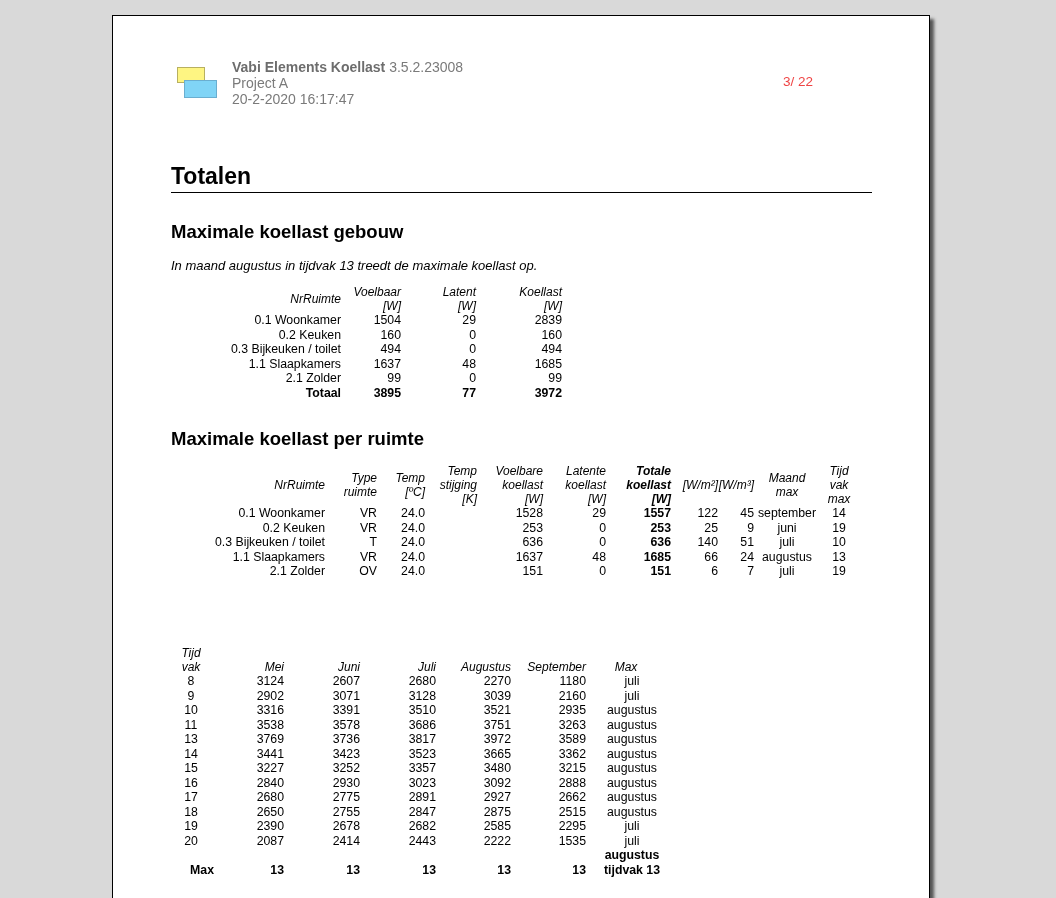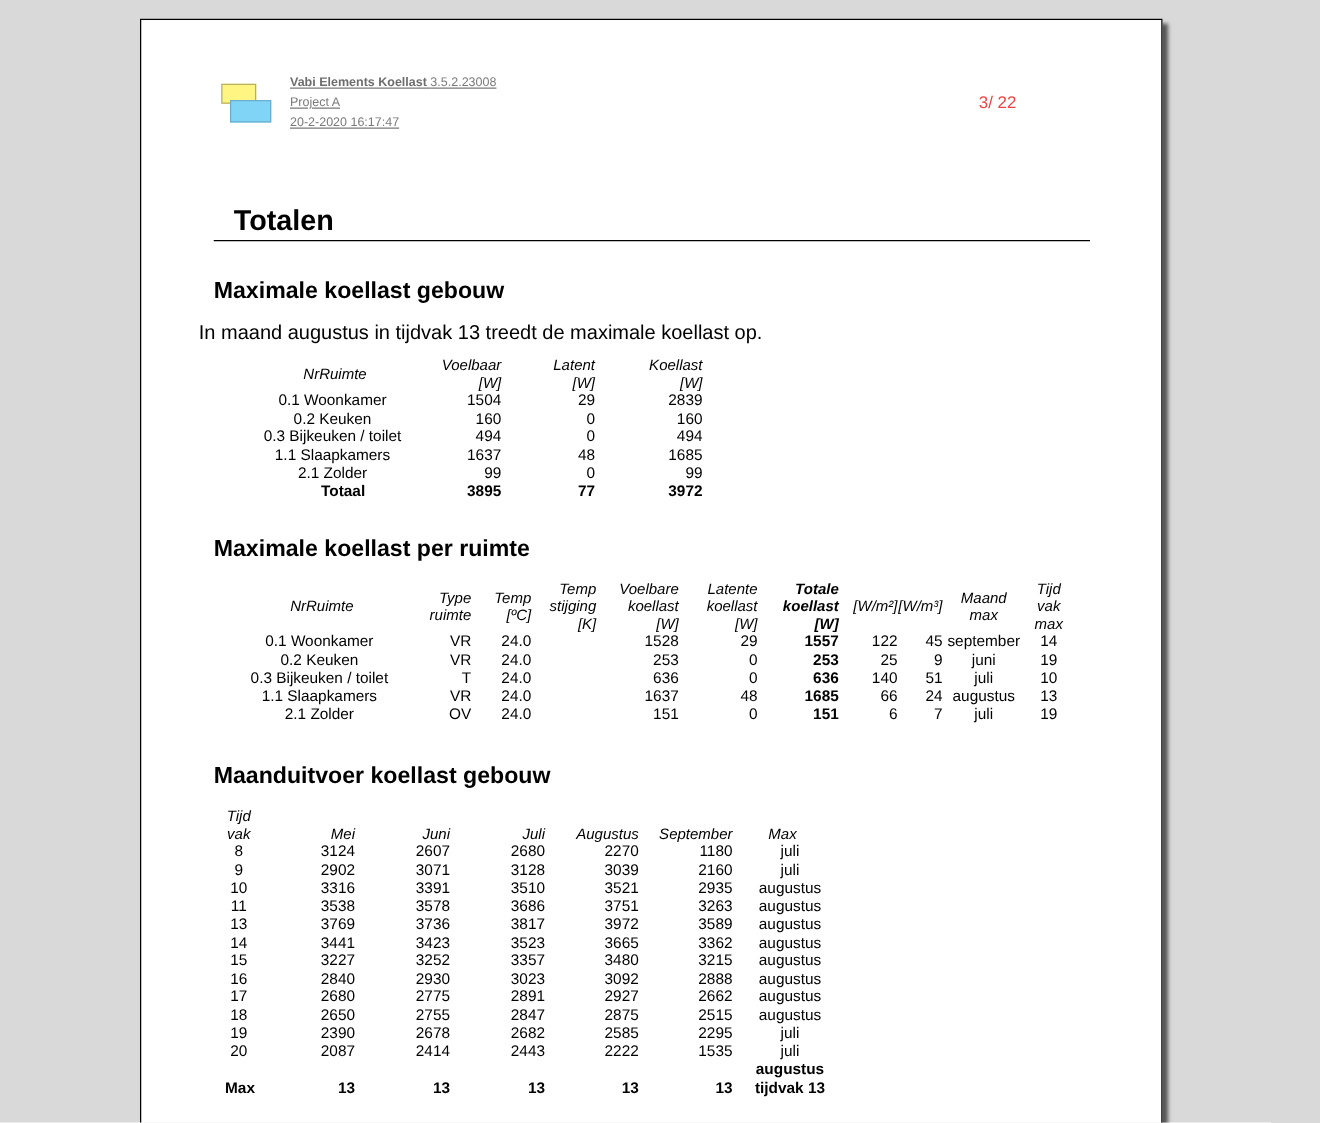--- a/index.html
+++ b/index.html
@@ -13,35 +13,35 @@
   .page {
     position:absolute; left:112px; top:15px;
     width:816px; height:900px;
     background:#fff;
     border:1px solid #000;
     box-shadow:4px 4px 3px #555;
   }
   
   .logo-yellow { position:absolute; left:64px; top:51px; width:26px; height:14px; background:#fef582; border:1px solid #b8b060; }
   .logo-blue { position:absolute; left:71px; top:64px; width:31px; height:16px; background:#80d4f6; border:1px solid #6aaed0; }
-  .hdr { position:absolute; left:119px; font-size:10px; color:#7a7a7a; line-height:16px;text-decoration:underline; }
+  .hdr { position:absolute; left:119px; font-size:14px; color:#7a7a7a; line-height:16px; }
   .hdr b { color:#6d6d6d; }
   .pagenum { position:absolute; left:670px; top:58px; font-size:13.5px; color:#ef4444; }
 
-  .h1 { position:absolute; left:74px; top:147px; font-size:23px; font-weight:bold; }
+  .h1 { position:absolute; left:58px; top:147px; font-size:23px; font-weight:bold; }
   .h1-rule { position:absolute; left:58px; top:176px; width:701px; height:1px; background:#000; }
   .h2 { position:absolute; left:58px; font-size:18.5px; font-weight:bold; }
-  .intro { position:absolute; left:46px; top:242px; font-size:16px; }
+  .intro { position:absolute; left:58px; top:242px; font-size:13px;font-style:italic; }
 
   table { border-collapse:collapse; position:absolute; font-size:12.3px; }
   td, th { padding:0; font-weight:normal; line-height:14.5px; white-space:nowrap; }
   th { font-style:italic; vertical-align:bottom; text-align:right; font-size:12px; line-height:14px; }
   .r { text-align:right; }
   .c { text-align:center; }
-  .l { text-align:center; }
+  .l { text-align:right; }
   .b { font-weight:bold; }
 </style>
 </head>
 <body>
 
 <div class="page">
 
   <div class="logo-yellow"></div>
   <div class="logo-blue"></div>
   <div class="hdr" style="top:43px;">
@@ -206,21 +206,20 @@
           <td class="r">0</td>
           <td class="r b">151</td>
           <td class="r">6</td>
           <td class="r">7</td>
           <td class="c">juli</td>
           <td class="c">19</td>
         </tr>
       </tbody>
   </table>
 
-  <div class="h2" style="top:593px;">Maanduitvoer koellast gebouw</div>
 
   <table id="t3" style="left:55px; top:630px;">
     <colgroup>
       <col style="width:46px">
         <col style="width:70px">
         <col style="width:76px">
         <col style="width:76px">
       <col style="width:75px">
         <col style="width:75px">
         <col style="width:80px">

